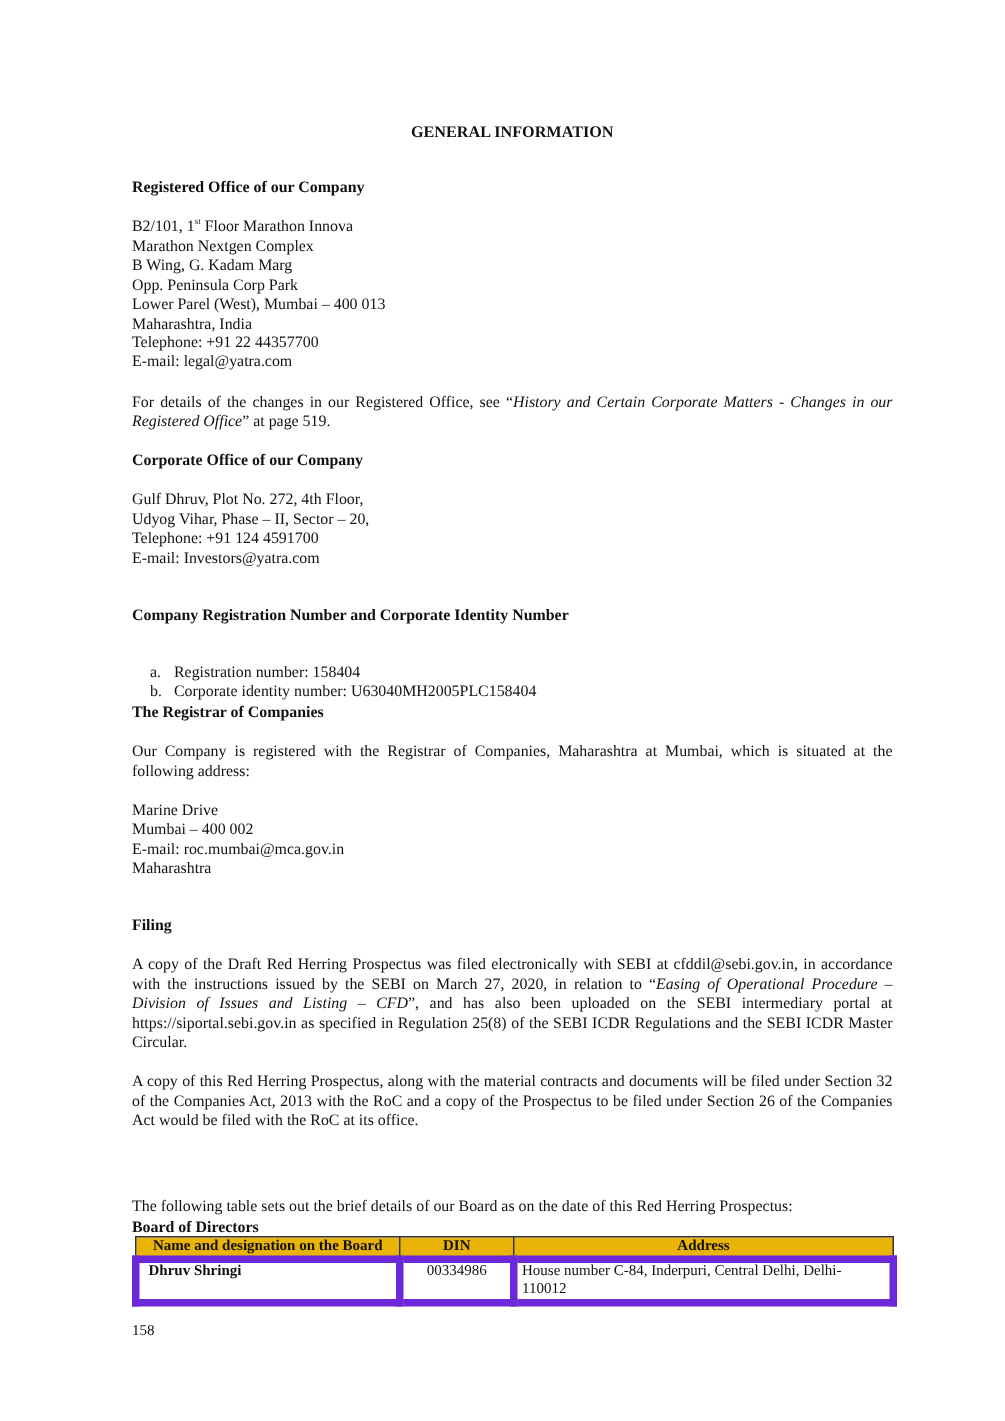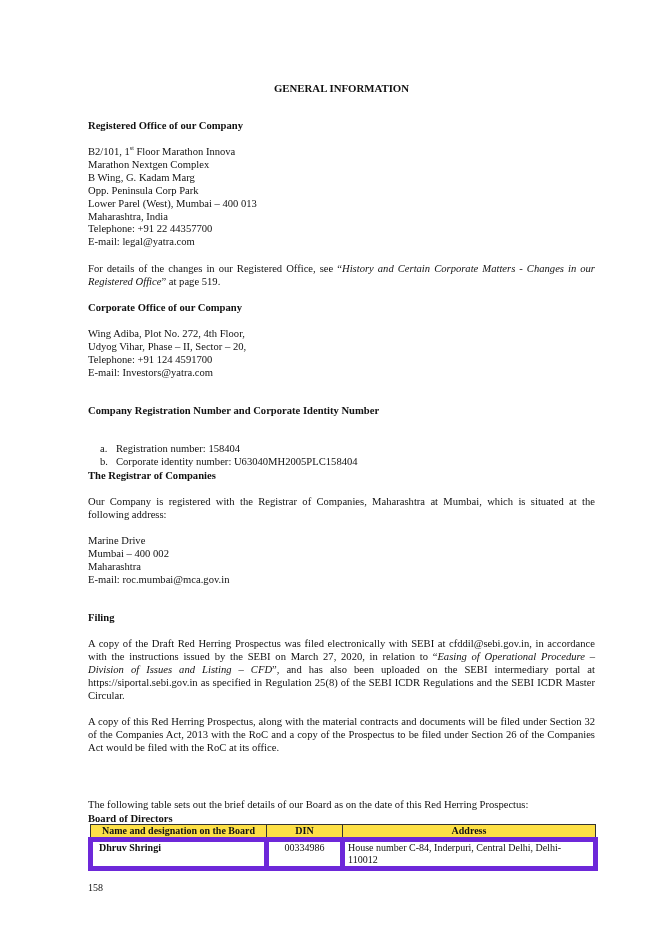--- a/index.html
+++ b/index.html
@@ -20,21 +20,21 @@
   sup { font-size: 6px; line-height: 0; vertical-align: super; }
   i { font-style: italic; }
   ol.alpha { list-style: none; margin: 12px; padding: 0; }
   ol.alpha li { white-space: nowrap; }
   ol.alpha .mk { display: inline-block; width: 16px; }
   table.board {
     position: absolute; left: 0; top: 824px; width: 510px; border-collapse: collapse;
     font-size: 10px; line-height: 12px;
   }
   table.board th {
-    background: #fde047; border: 1px solid #333; font-weight: bold; padding: 0 3px; height: 11px;
+    background: #eab308; border: 1px solid #333; font-weight: bold; padding: 0 3px; height: 11px;
   }
   table.board td { border: 5px solid #6d28d9; padding: 0 3px; vertical-align: top; height: 23px; }
   table.board td.name { font-weight: bold; padding-left: 6px; }
   table.board td.din { text-align: center; }
   .pagenum { position: absolute; left: 0; width: 507px; top: 882px; text-align: left; font-size: 10px; }
 </style>
 </head>
 <body>
 
 <div class="page">
@@ -50,39 +50,39 @@
     <div>Maharashtra, India</div>
     <div>Telephone: +91 22 44357700</div>
     <div>E-mail: legal@yatra.com</div>
   </div>
   <div class="block justify" style="top:263px; width:507px">
     <span>For details of the changes in our Registered Office, see “</span><i>History and Certain Corporate Matters - Changes in our Registered Office</i><span>” at page 519.</span>
   </div>
 
   <div class="h" style="top:302px">Corporate Office of our Company</div>
   <div class="block lines" style="top:328px">
-    <div>Wing Adiba, Plot No. 272, 4th Floor,</div>
+    <div>Gulf Dhruv, Plot No. 272, 4th Floor,</div>
     <div>Udyog Vihar, Phase – II, Sector – 20,</div>
     <div>Telephone: +91 124 4591700</div>
     <div>E-mail: Investors@yatra.com</div>
   </div>
 
   <div class="h" style="top:405px">Company Registration Number and Corporate Identity Number</div>
   <ol class="alpha block" style="top:431px">
     <li><span class="mk">a.</span><span>Registration number: 158404</span></li>
     <li><span class="mk">b.</span><span>Corporate identity number: U63040MH2005PLC158404</span></li>
   </ol>
 
   <div class="h" style="top:470px">The Registrar of Companies</div>
   <div class="block justify" style="top:496px; width:507px">Our Company is registered with the Registrar of Companies, Maharashtra at Mumbai, which is situated at the following address:</div>
   <div class="block lines" style="top:535px">
     <div>Marine Drive</div>
     <div>Mumbai – 400 002</div>
+    <div>E-mail: roc.mumbai@mca.gov.in</div>
     <div>Maharashtra</div>
-    <div>E-mail: roc.mumbai@mca.gov.in</div>
   </div>
 
   <div class="h" style="top:612px">Filing</div>
   <div class="block justify" style="top:638px; width:507px">
     <span>A copy of the Draft Red Herring Prospectus was filed electronically with SEBI at cfddil@sebi.gov.in, in accordance with the instructions issued by the SEBI on March 27, 2020, in relation to “</span><i>Easing of Operational Procedure – Division of Issues and Listing – CFD</i><span>”, and has also been uploaded on the SEBI intermediary portal at https://siportal.sebi.gov.in as specified in Regulation 25(8) of the SEBI ICDR Regulations and the SEBI ICDR Master Circular.</span>
   </div>
   <div class="block justify" style="top:716px; width:507px">A copy of this Red Herring Prospectus, along with the material contracts and documents will be filed under Section 32 of the Companies Act, 2013 with the RoC and a copy of the Prospectus to be filed under Section 26 of the Companies Act would be filed with the RoC at its office.</div>
 
   <div class="h" style="top:813px">Board of Directors</div>
   <div class="block" style="top:799px">The following table sets out the brief details of our Board as on the date of this Red Herring Prospectus:</div>

